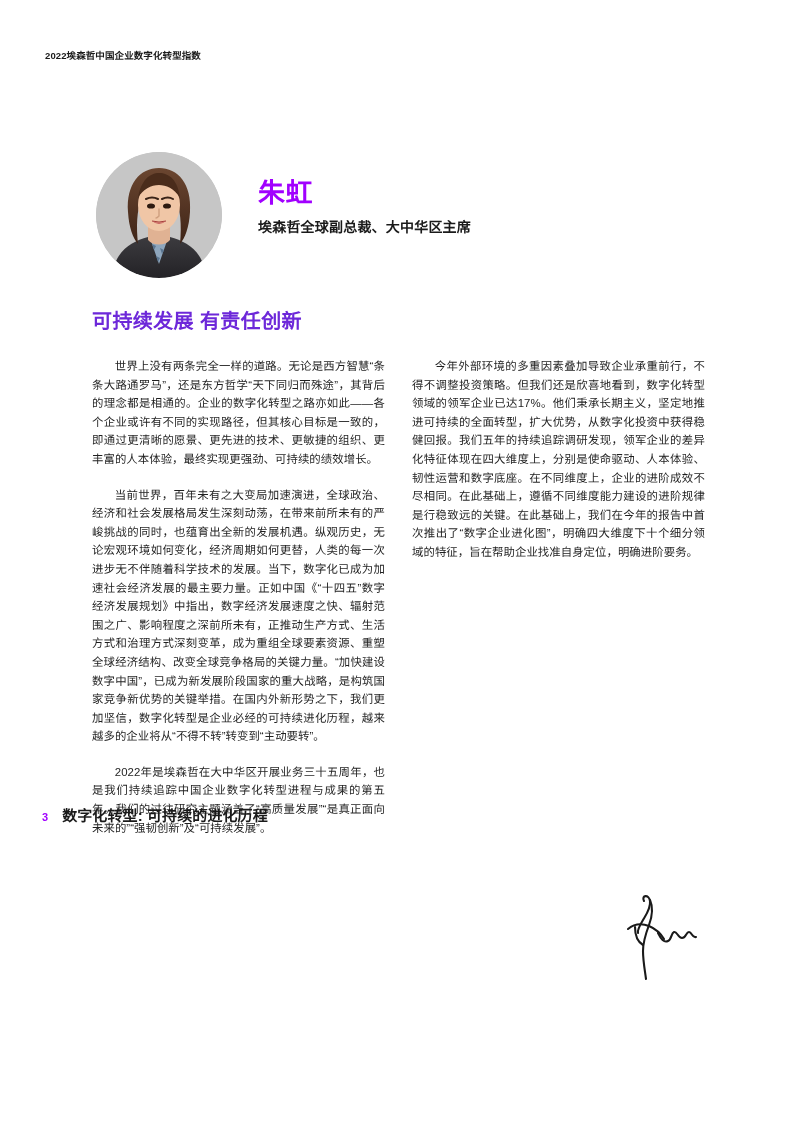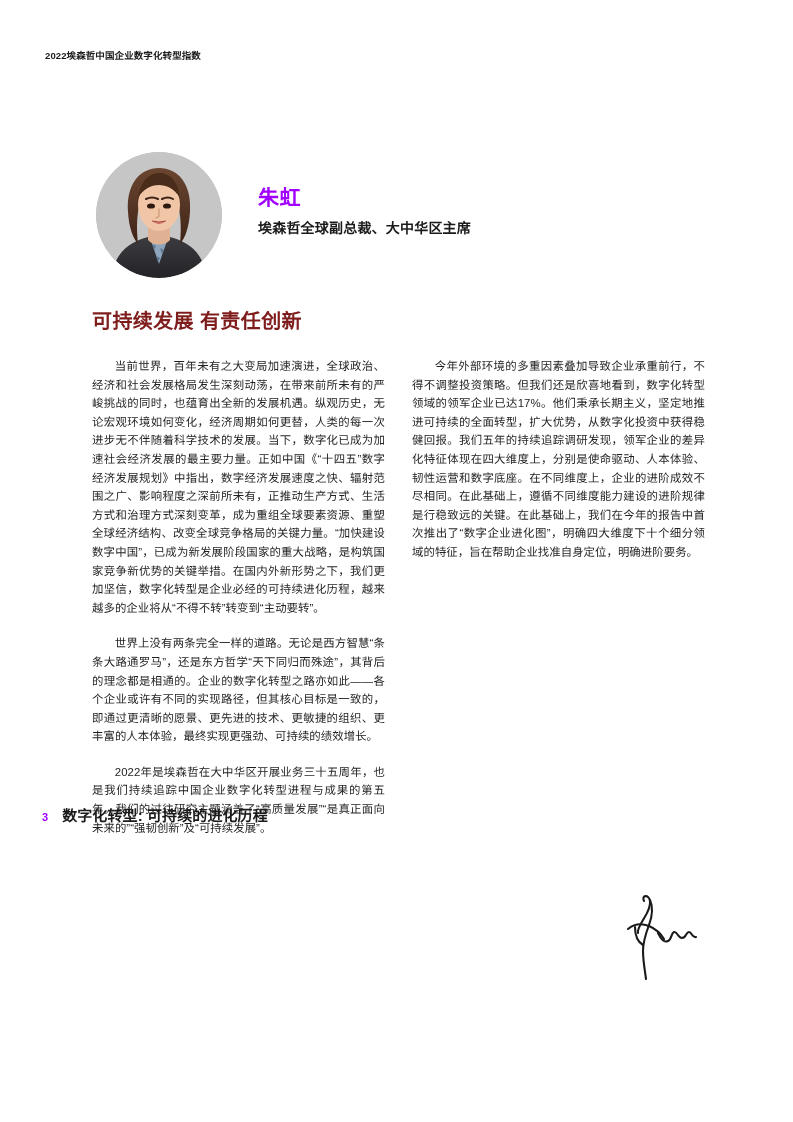--- a/index.html
+++ b/index.html
@@ -57,44 +57,44 @@
     width: 126px;
     height: 126px;
   }
   .byline {
     position: absolute;
     left: 162px;
     top: 26px;
     width: 440px;
   }
   .author-name {
-    font-size: 21px;
+    font-size: 27px;
     font-weight: bold;
     color: #a100ff;
     line-height: 1.15;
-    margin: 8px 0 9px 0;
+    margin: 0 0 9px 0;
     letter-spacing: 0.5px;
   }
   .author-title {
     font-size: 14px;
     font-weight: bold;
     color: #1a1a1a;
     line-height: 1.3;
     margin: 0;
     letter-spacing: 0.2px;
   }
 
   
   .article-title {
     position: absolute;
     top: 305px;
     left: 92px;
     font-size: 20px;
     font-weight: bold;
-    color: #7f1d1d;
+    color: #6d28d9;
     letter-spacing: 0.4px;
     margin: 0;
   }
 
   
   .body-columns {
     position: absolute;
     top: 357px;
     left: 92px;
     width: 625px;
@@ -213,22 +213,22 @@
     <div class="byline">
       <div class="author-name">朱虹</div>
       <div class="author-title">埃森哲全球副总裁、大中华区主席</div>
     </div>
   </div>
 
   <h1 class="article-title">可持续发展 有责任创新</h1>
 
   <div class="body-columns">
     <div class="col col-left">
+      <p class="indent">世界上没有两条完全一样的道路。无论是西方智慧“条条大路通罗马”，还是东方哲学“天下同归而殊途”，其背后的理念都是相通的。企业的数字化转型之路亦如此——各个企业或许有不同的实现路径，但其核心目标是一致的，即通过更清晰的愿景、更先进的技术、更敏捷的组织、更丰富的人本体验，最终实现更强劲、可持续的绩效增长。</p>
       <p class="indent">当前世界，百年未有之大变局加速演进，全球政治、经济和社会发展格局发生深刻动荡，在带来前所未有的严峻挑战的同时，也蕴育出全新的发展机遇。纵观历史，无论宏观环境如何变化，经济周期如何更替，人类的每一次进步无不伴随着科学技术的发展。当下，数字化已成为加速社会经济发展的最主要力量。正如中国《“十四五”数字经济发展规划》中指出，数字经济发展速度之快、辐射范围之广、影响程度之深前所未有，正推动生产方式、生活方式和治理方式深刻变革，成为重组全球要素资源、重塑全球经济结构、改变全球竞争格局的关键力量。“加快建设数字中国”，已成为新发展阶段国家的重大战略，是构筑国家竞争新优势的关键举措。在国内外新形势之下，我们更加坚信，数字化转型是企业必经的可持续进化历程，越来越多的企业将从“不得不转”转变到“主动要转”。</p>
-      <p class="indent">世界上没有两条完全一样的道路。无论是西方智慧“条条大路通罗马”，还是东方哲学“天下同归而殊途”，其背后的理念都是相通的。企业的数字化转型之路亦如此——各个企业或许有不同的实现路径，但其核心目标是一致的，即通过更清晰的愿景、更先进的技术、更敏捷的组织、更丰富的人本体验，最终实现更强劲、可持续的绩效增长。</p>
       <p class="indent">2022年是埃森哲在大中华区开展业务三十五周年，也是我们持续追踪中国企业数字化转型进程与成果的第五年。我们的过往研究主题涵盖了“高质量发展”“是真正面向未来的”“强韧创新”及“可持续发展”。</p>
     </div>
     <div class="col col-right">
       <p class="indent">今年外部环境的多重因素叠加导致企业承重前行，不得不调整投资策略。但我们还是欣喜地看到，数字化转型领域的领军企业已达17%。他们秉承长期主义，坚定地推进可持续的全面转型，扩大优势，从数字化投资中获得稳健回报。我们五年的持续追踪调研发现，领军企业的差异化特征体现在四大维度上，分别是使命驱动、人本体验、韧性运营和数字底座。在不同维度上，企业的进阶成效不尽相同。在此基础上，遵循不同维度能力建设的进阶规律是行稳致远的关键。在此基础上，我们在今年的报告中首次推出了“数字企业进化图”，明确四大维度下十个细分领域的特征，旨在帮助企业找准自身定位，明确进阶要务。</p>
     </div>
   </div>
 
   <div class="signature">
     <svg viewBox="0 0 110 90" xmlns="http://www.w3.org/2000/svg">
       <g fill="none" stroke="#1a1a1a" stroke-width="2.1" stroke-linecap="round" stroke-linejoin="round">

